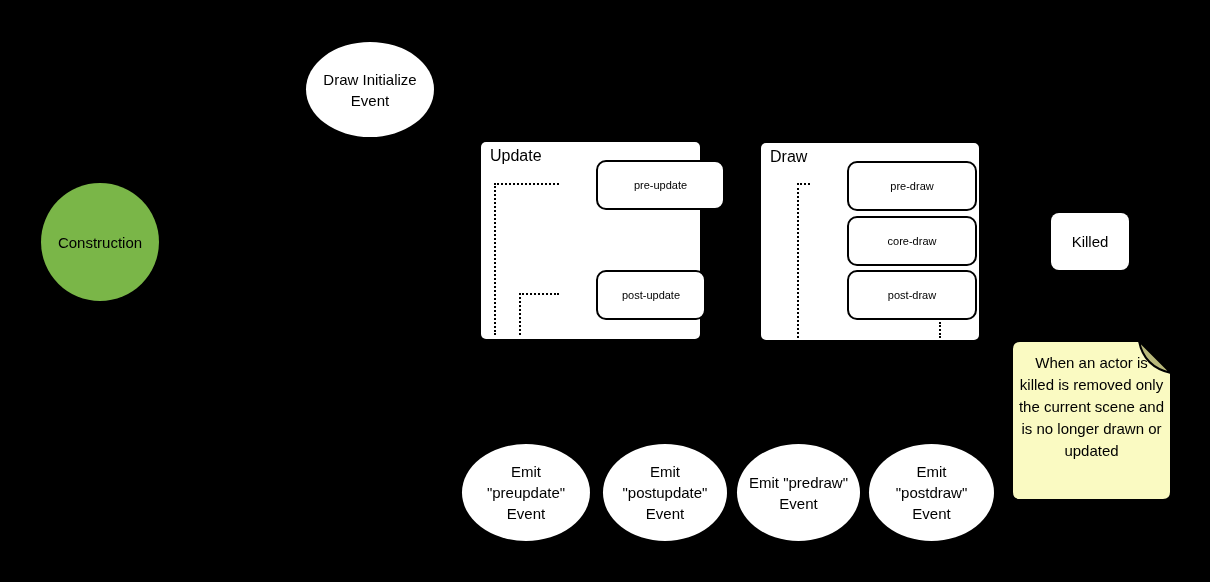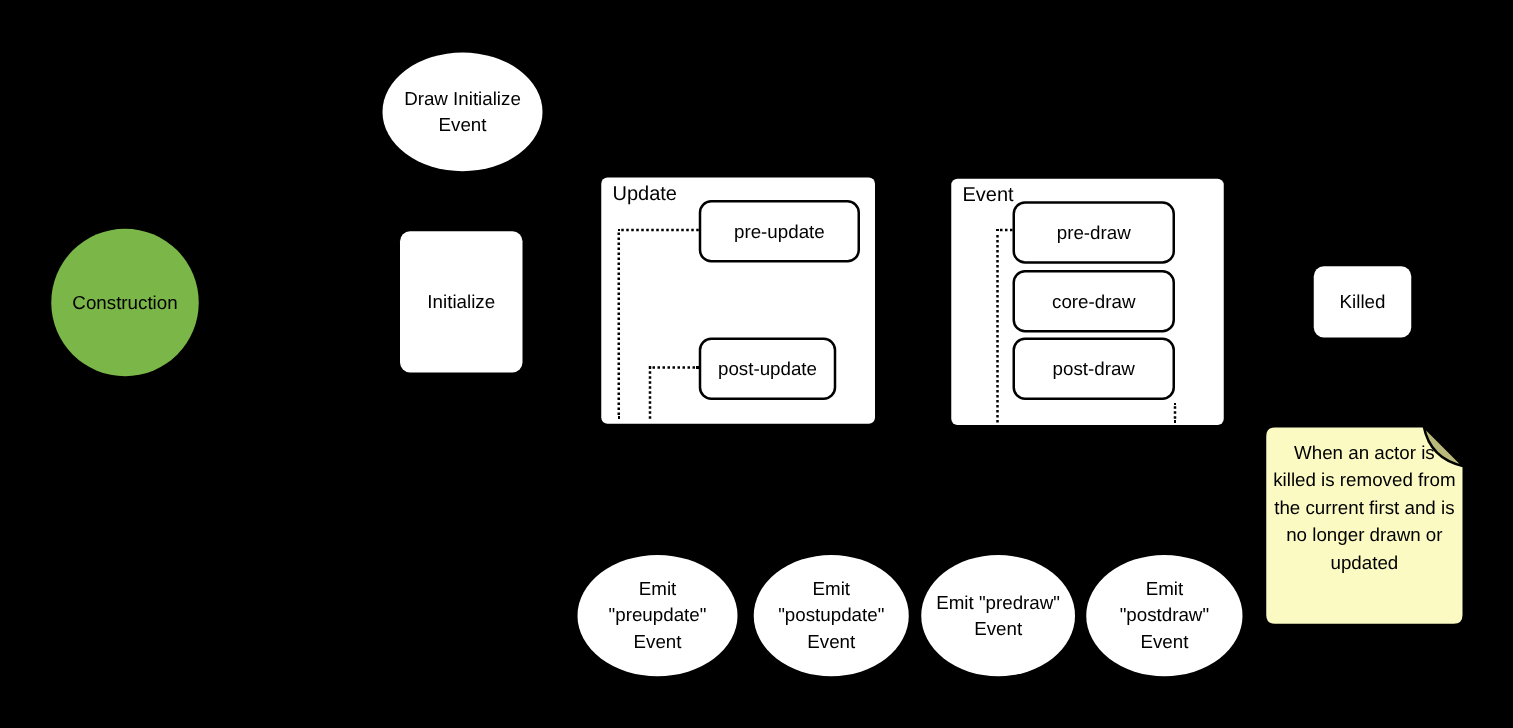--- a/index.html
+++ b/index.html
@@ -7,61 +7,58 @@
           font-family:"Liberation Sans",sans-serif;color:#000;}
   .node{position:absolute;display:flex;align-items:center;justify-content:center;
         text-align:center;font-size:15px;line-height:21px;}
   .circle{border-radius:50%;}
   .ellipse{border-radius:50%;background:#fff;}
   .rrect{background:#fff;border-radius:8px;}
   .group{position:absolute;background:#fff;border-radius:5px;}
   .group-label{position:absolute;top:4px;left:9px;font-size:16px;line-height:19px;}
   .step{position:absolute;background:#fff;border:2.5px solid #000;border-radius:10px;
         box-sizing:border-box;display:flex;align-items:center;justify-content:center;
-        font-size:15px;}
+        font-size:11px;margin-left:37px;}
   .dot-v{position:absolute;width:0;border-left:2px dotted #000;}
   .dot-h{position:absolute;height:0;border-top:2px dotted #000;}
   .note{position:absolute;}
   .note svg{position:absolute;top:0;left:0;}
   .note-text{position:absolute;left:6px;right:6px;top:16px;text-align:center;
              font-size:15px;line-height:22px;}
 </style>
 </head>
 <body>
 
 <div class="canvas">
 
   <div class="node circle" style="left:41px;top:183px;width:118px;height:118px;background:#7AB648;">
     <span>Construction</span>
   </div>
 
   <div class="node ellipse" style="left:306px;top:42px;width:128px;height:95px;">
     <span style="width:110px;">Draw Initialize Event</span>
   </div>
 
-  <div class="node rrect" style="left:320px;top:185px;width:98px;height:113px;">
-    <span>Initialize</span>
-  </div>
 
   <div class="group" style="left:481px;top:142px;width:219px;height:197px;">
     <div class="group-label">Update</div>
     <div class="dot-h" style="left:13px;top:41px;width:65px;"></div>
     <div class="dot-v" style="left:13px;top:41px;height:152px;"></div>
     <div class="dot-h" style="left:38px;top:151px;width:40px;"></div>
     <div class="dot-v" style="left:38px;top:151px;height:42px;"></div>
     <div class="step" style="left:78px;top:18px;width:129px;height:50px;">
       <span>pre-update</span>
     </div>
     <div class="step" style="left:78px;top:128px;width:110px;height:50px;">
       <span>post-update</span>
     </div>
   </div>
 
   <div class="group" style="left:761px;top:143px;width:218px;height:197px;">
-    <div class="group-label">Event</div>
+    <div class="group-label">Draw</div>
     <div class="dot-h" style="left:36px;top:40px;width:13px;"></div>
     <div class="dot-v" style="left:36px;top:40px;height:155px;"></div>
     <div class="dot-v" style="left:178px;top:179px;height:16px;"></div>
     <div class="step" style="left:49px;top:18px;width:130px;height:50px;">
       <span>pre-draw</span>
     </div>
     <div class="step" style="left:49px;top:73px;width:130px;height:50px;">
       <span>core-draw</span>
     </div>
     <div class="step" style="left:49px;top:127px;width:130px;height:50px;">
@@ -72,21 +69,21 @@
   <div class="node rrect" style="left:1051px;top:213px;width:78px;height:57px;">
     <span>Killed</span>
   </div>
 
 
   <div class="note" style="left:1011px;top:340px;width:161px;height:161px;">
     <svg width="161" height="161" viewBox="0 0 161 161">
       <path d="M9,1 L128,1 L160,33 L160,152 Q160,160 152,160 L9,160 Q1,160 1,152 L1,9 Q1,1 9,1 Z" fill="#FAFAC2" stroke="#000" stroke-width="2"></path>
       <path d="M128,1 Q133,27 160,33 L128,1 Z" fill="#B9B97B" stroke="#000" stroke-width="2"></path>
     </svg>
-    <div class="note-text" style="top:12px;">When an actor is killed is removed from the current first and is no longer drawn or updated</div>
+    <div class="note-text" style="top:12px;">When an actor is killed is removed only the current scene and is no longer drawn or updated</div>
   </div>
 
   <div class="node ellipse" style="left:462px;top:444px;width:128px;height:97px;">
     <span style="width:104px;">Emit "preupdate" Event</span>
   </div>
   <div class="node ellipse" style="left:603px;top:444px;width:124px;height:97px;">
     <span style="width:104px;">Emit "postupdate" Event</span>
   </div>
   <div class="node ellipse" style="left:737px;top:444px;width:123px;height:97px;">
     <span style="width:100px;">Emit "predraw" Event</span>

